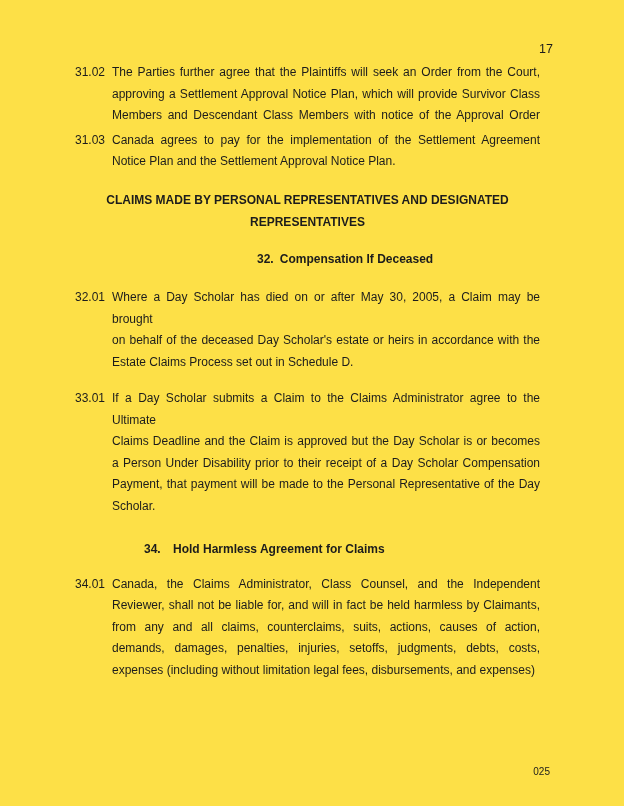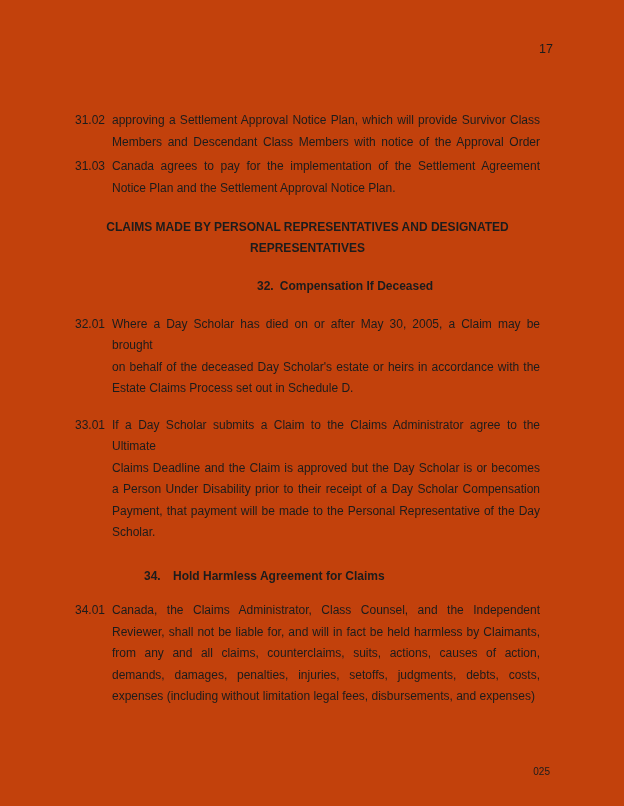--- a/index.html
+++ b/index.html
@@ -9,21 +9,21 @@
     background: #ffffff;
     font-family: "Liberation Sans", "DejaVu Sans", sans-serif;
     color: #1c1c1c;
     position: relative;
     overflow: hidden;
   }
   .page {
     position: relative;
     width: 624px;
     height: 806px;
-    background: #c2410c;
+    background: #fde047;
   }
   .header-page-number {
     position: absolute;
     top: 42px;
     right: 71px;
     font-size: 12.5px;
     line-height: 14px;
   }
   .footer-stamp {
     position: absolute;
@@ -31,21 +31,21 @@
     right: 74px;
     font-size: 10px;
     line-height: 12px;
     text-align: right;
   }
   .body-content {
     position: absolute;
     top: 0;
     left: 75px;
     width: 465px; 
-    padding-top: 110px;
+    padding-top: 62px;
     font-size: 12px;
     line-height: 21.5px;
   }
   .para {
     position: relative;
     padding-left: 37px;
   }
   .para .num {
     position: absolute;
     left: 0;
@@ -88,20 +88,21 @@
 
 <div class="page">
 
   <div class="header-page-number">17</div>
 
   <div class="body-content">
 
     <div class="para">
       <span class="num">31.02</span>
       <div class="lines">
+          <div class="line">The Parties further agree that the Plaintiffs will seek an Order from the Court,</div>
           <div class="line">approving a Settlement Approval Notice Plan, which will provide Survivor Class</div>
           <div class="line">Members and Descendant Class Members with notice of the Approval Order</div>
         </div>
     </div>
 
     <div class="para mt-31-03">
       <span class="num">31.03</span>
       <div class="lines">
           <div class="line">Canada agrees to pay for the implementation of the Settlement Agreement</div>
           <div class="line last">Notice Plan and the Settlement Approval Notice Plan.</div>

